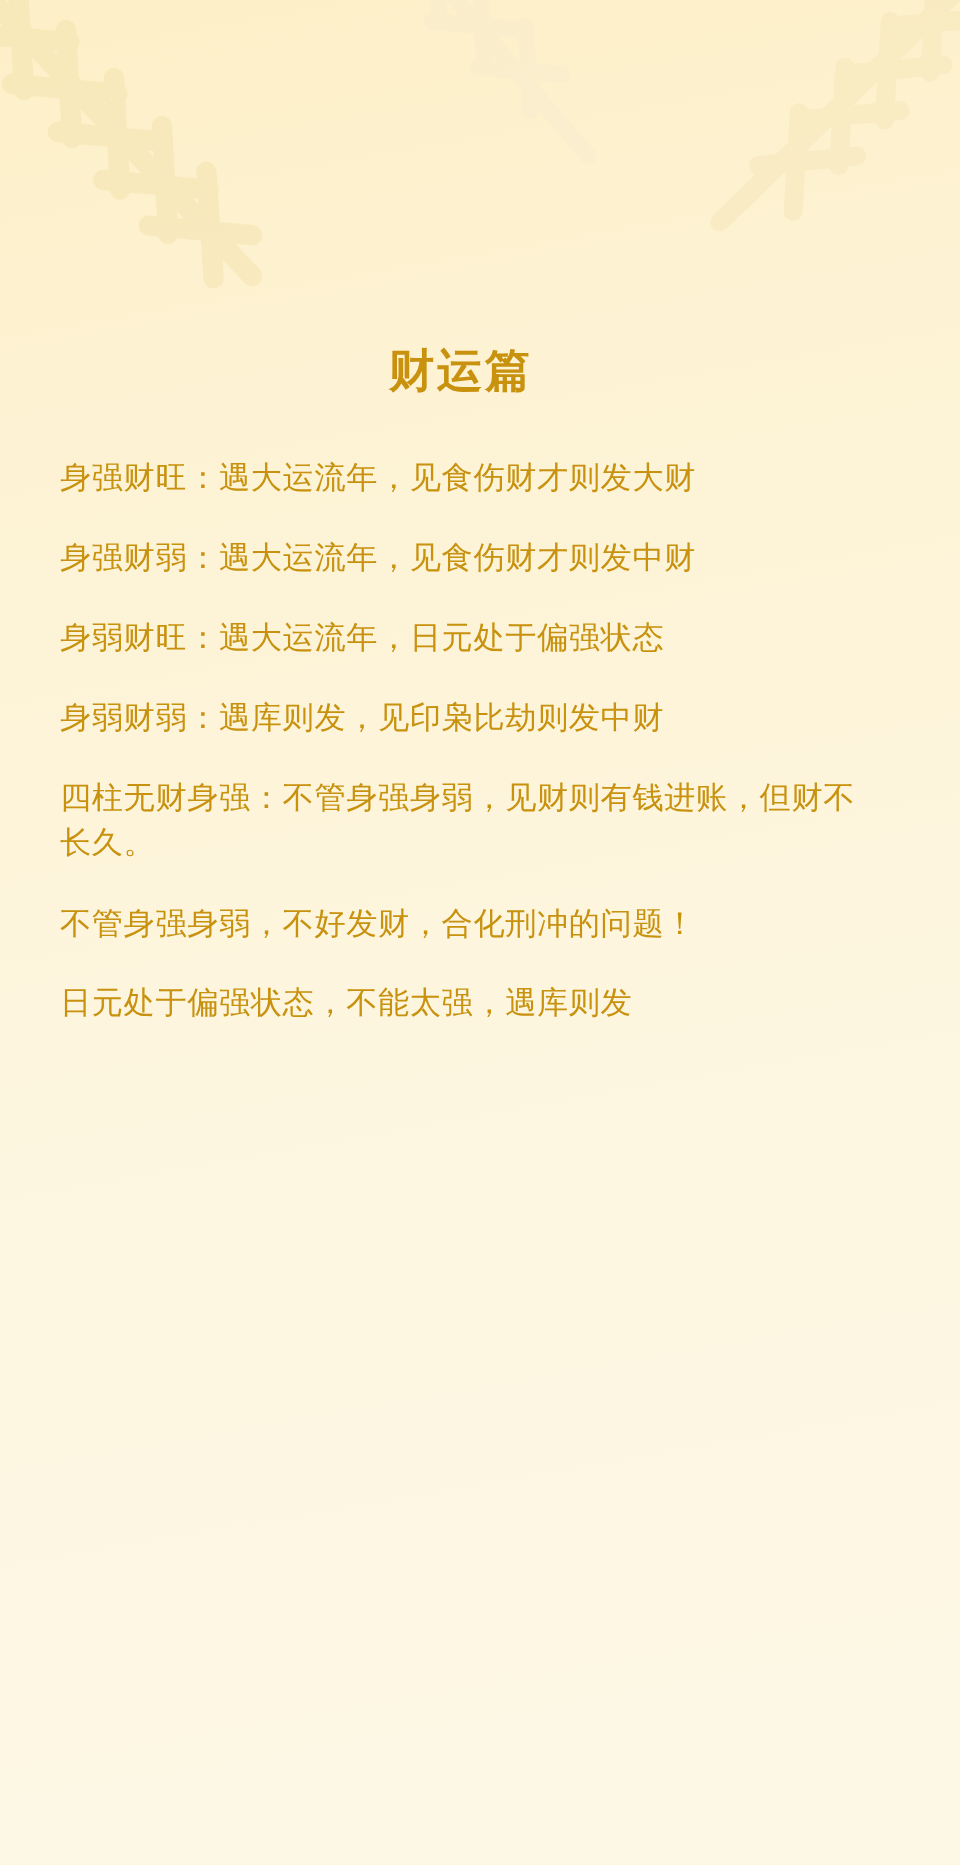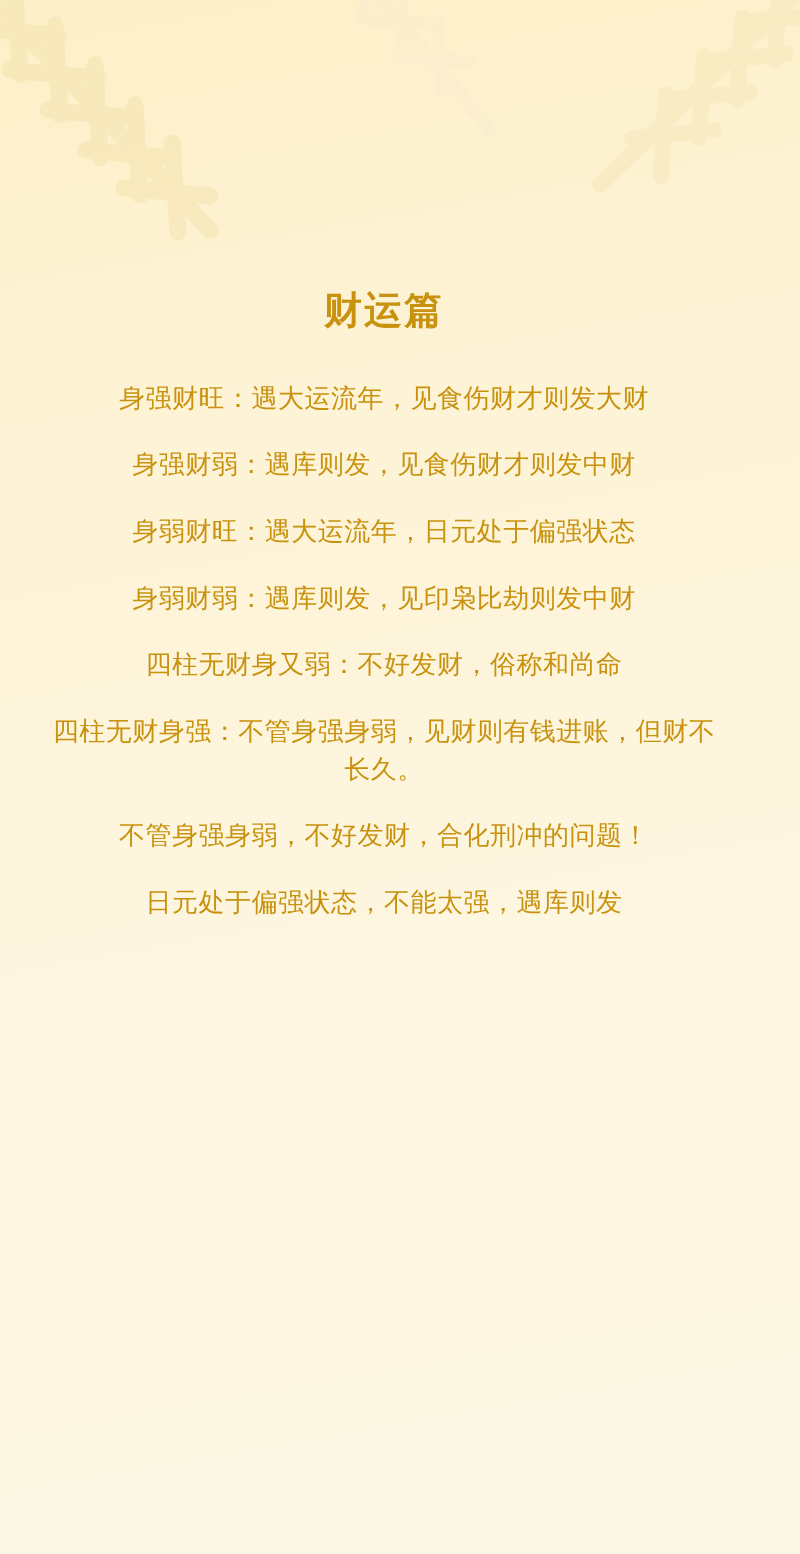--- a/index.html
+++ b/index.html
@@ -58,21 +58,20 @@
     padding: 46px 50px 0 50px;
     list-style: none;
   }
   .line {
     font-size: 26px;
     line-height: 1.45;
     color: #c8920f;
     margin: 0 0 29px 0;
     letter-spacing: 0.5px;
     word-break: break-all;
-    text-align: center;
   }
   .line:last-child {
     margin-bottom: 0;
   }
 </style>
 </head>
 <body>
 
 <div class="page">
 
@@ -118,23 +117,22 @@
         <path d="M98 116 L168 122"></path>
       </g>
     </svg>
   </div>
 
   <div class="content">
     <h1 class="title">财运篇</h1>
 
     <div class="lines">
       <p class="line">身强财旺：遇大运流年，见食伤财才则发大财</p>
-      <p class="line">身强财弱：遇库则发，见食伤财才则发中财</p>
+      <p class="line">身强财弱：遇大运流年，见食伤财才则发中财</p>
       <p class="line">身弱财旺：遇大运流年，日元处于偏强状态</p>
       <p class="line">身弱财弱：遇库则发，见印枭比劫则发中财</p>
-      <p class="line">四柱无财身又弱：不好发财，俗称和尚命</p>
       <p class="line">四柱无财身强：不管身强身弱，见财则有钱进账，但财不长久。</p>
       <p class="line">不管身强身弱，不好发财，合化刑冲的问题！</p>
       <p class="line">日元处于偏强状态，不能太强，遇库则发</p>
     </div>
   </div>
 
 </div>
 
 </body></html>

